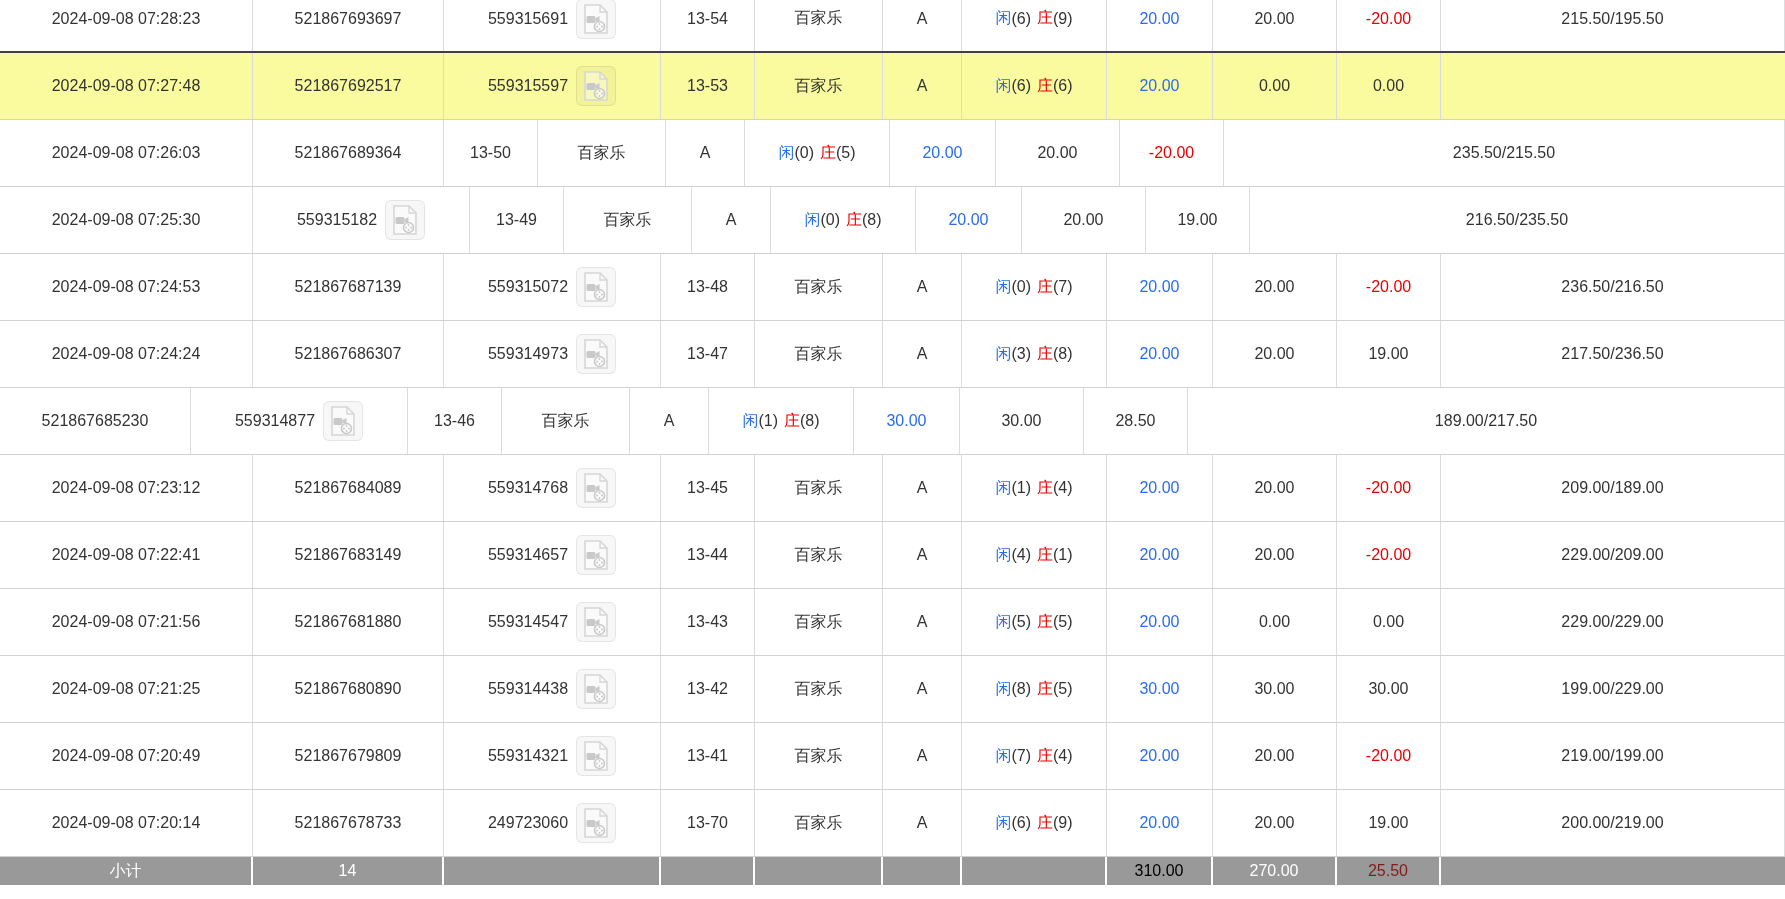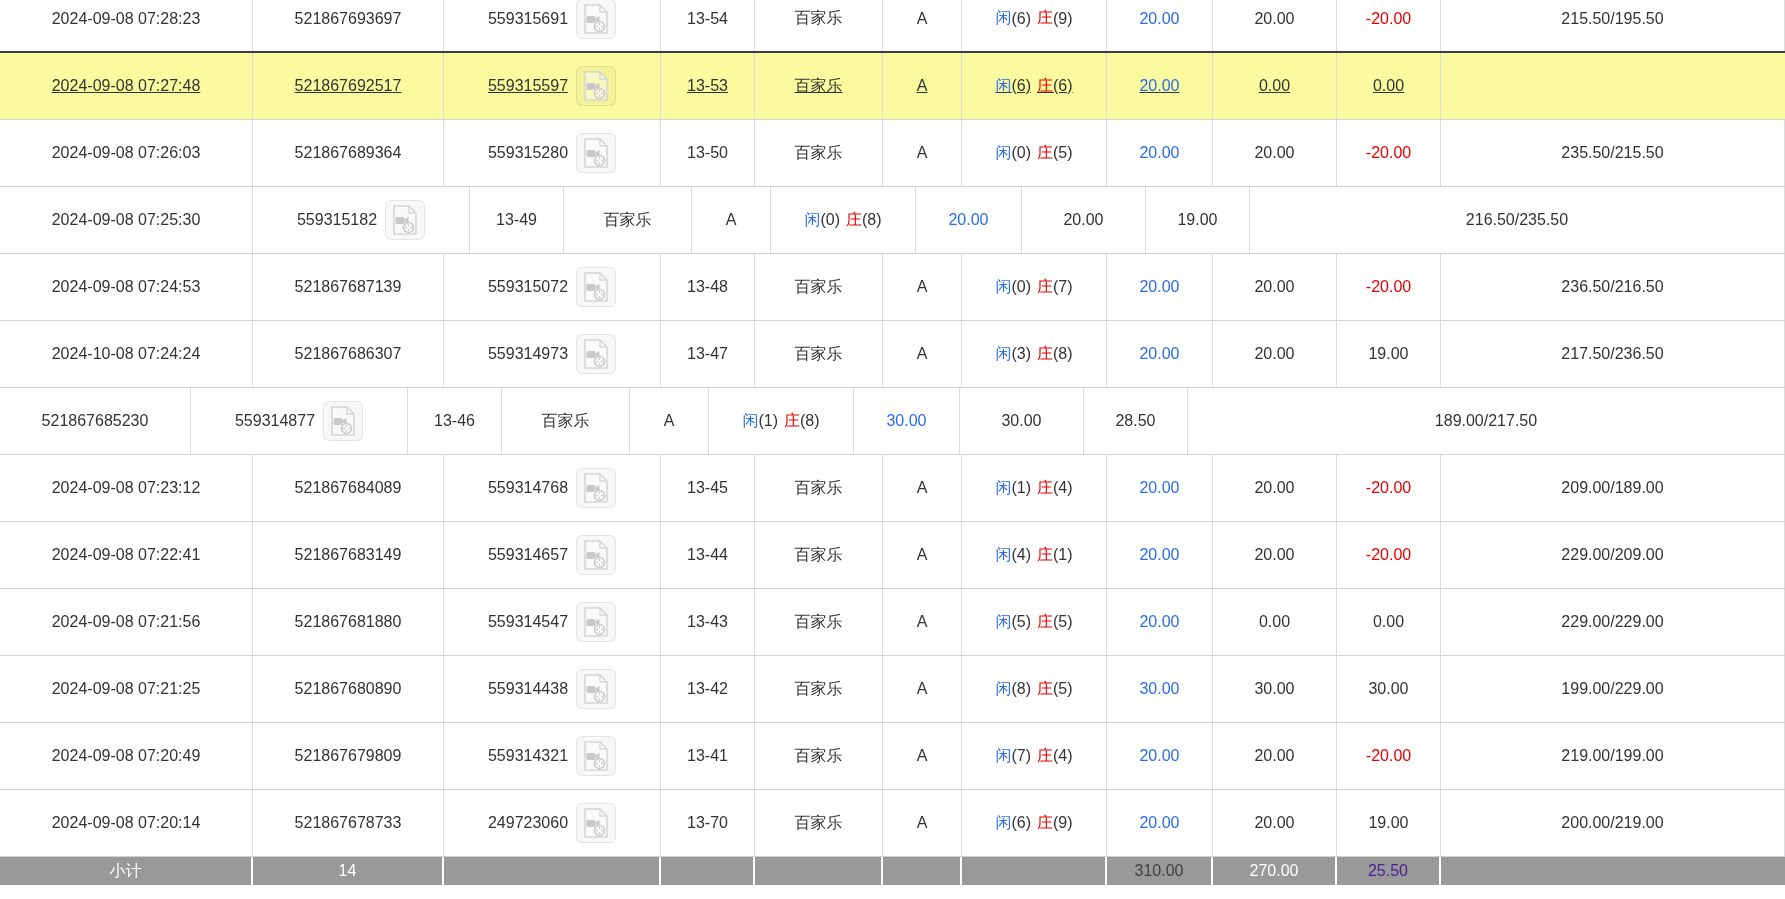--- a/index.html
+++ b/index.html
@@ -15,21 +15,21 @@
   *{box-sizing:border-box;margin:0;padding:0;}
   html,body{width:1785px;height:899px;overflow:hidden;background:#fff;}
   body{font-family:"Liberation Sans", sans-serif;font-size:16px;color:var(--text);}
   .table{width:1785px;}
   #rows{margin-top:-14px;}
   .row{
     display:flex;height:67px;background:#fff;
     border-bottom:1px solid var(--h-border);
   }
   .row.first-row{border-bottom:2px solid var(--dark-border);}
-  .row.highlight{background:var(--highlight);text-decoration:underline;}
+  .row.highlight{background:var(--highlight);}
   .cell{
     display:flex;align-items:center;justify-content:center;
     height:100%;border-right:1px solid var(--v-border);
     white-space:nowrap;
   }
   .c-time{width:253px;}
   .c-ref{width:191px;}
   .c-round{width:217px;gap:8px;}
   .c-no{width:94px;}
   .c-game{width:128px;}
@@ -159,36 +159,20 @@
           <span>0.00</span>
         </div>
   </div>
       <div class="row">
     <div class="cell c-time">
           <span>2024-09-08 07:26:03</span>
         </div>
     <div class="cell c-ref">
           <span>521867689364</span>
         </div>
-    <div class="cell c-round">
-      <span>559315280</span>
-      <button class="video-btn">
-        <svg width="26" height="30" viewBox="0 0 26 30">
-          <path d="M2 1 h15 l7 7 v21 h-22 z" fill="#ffffff" fill-opacity="0.4" stroke="#d6d6d6" stroke-width="1.6"></path>
-          <path d="M17 1 v7 h7" fill="none" stroke="#d6d6d6" stroke-width="1.4"></path>
-          <rect x="3.5" y="12" width="9" height="7" rx="1.5" fill="#c9c9c9"></rect>
-          <path d="M12.5 14.2 L16.5 12 v7 L12.5 16.8 z" fill="#c9c9c9"></path>
-          <circle cx="16.5" cy="22.5" r="5" fill="#ffffff" fill-opacity="0.5" stroke="#c9c9c9" stroke-width="1.6"></circle>
-          <circle cx="16.5" cy="20" r="1" fill="#c9c9c9"></circle>
-          <circle cx="14" cy="22.5" r="1" fill="#c9c9c9"></circle>
-          <circle cx="19" cy="22.5" r="1" fill="#c9c9c9"></circle>
-          <circle cx="16.5" cy="25" r="1" fill="#c9c9c9"></circle>
-        </svg>
-      </button>
-    </div>
     <div class="cell c-no">
           <span>13-50</span>
         </div>
     <div class="cell c-game">
           <span>百家乐</span>
         </div>
     <div class="cell c-table">
           <span>A</span>
         </div>
     <div class="cell c-result">
@@ -304,21 +288,21 @@
         </div>
     <div class="cell c-winloss neg">
           <span>-20.00</span>
         </div>
     <div class="cell c-balance">
           <span>236.50/216.50</span>
         </div>
   </div>
       <div class="row">
     <div class="cell c-time">
-          <span>2024-10-08 07:24:24</span>
+          <span>2024-09-08 07:24:24</span>
         </div>
     <div class="cell c-ref">
           <span>521867686307</span>
         </div>
     <div class="cell c-round">
       <span>559314973</span>
       <button class="video-btn">
         <svg width="26" height="30" viewBox="0 0 26 30">
           <path d="M2 1 h15 l7 7 v21 h-22 z" fill="#ffffff" fill-opacity="0.4" stroke="#d6d6d6" stroke-width="1.6"></path>
           <path d="M17 1 v7 h7" fill="none" stroke="#d6d6d6" stroke-width="1.4"></path>
@@ -721,24 +705,24 @@
         <span>小计</span>
       </div>
     <div class="cell c-ref">
         <span>14</span>
       </div>
     <div class="cell c-round"></div>
     <div class="cell c-no"></div>
     <div class="cell c-game"></div>
     <div class="cell c-table"></div>
     <div class="cell c-result"></div>
-    <div class="cell c-bet" style="color:#404040">
+    <div class="cell c-bet" style="color:#000000">
         <span>310.00</span>
       </div>
     <div class="cell c-valid">
         <span>270.00</span>
       </div>
-    <div class="cell c-winloss" style="color:#4c1d95">
+    <div class="cell c-winloss" style="color:#7f1d1d">
         <span>25.50</span>
       </div>
     <div class="cell c-balance"></div>
   </div>
 </div>
 
 </body></html>

